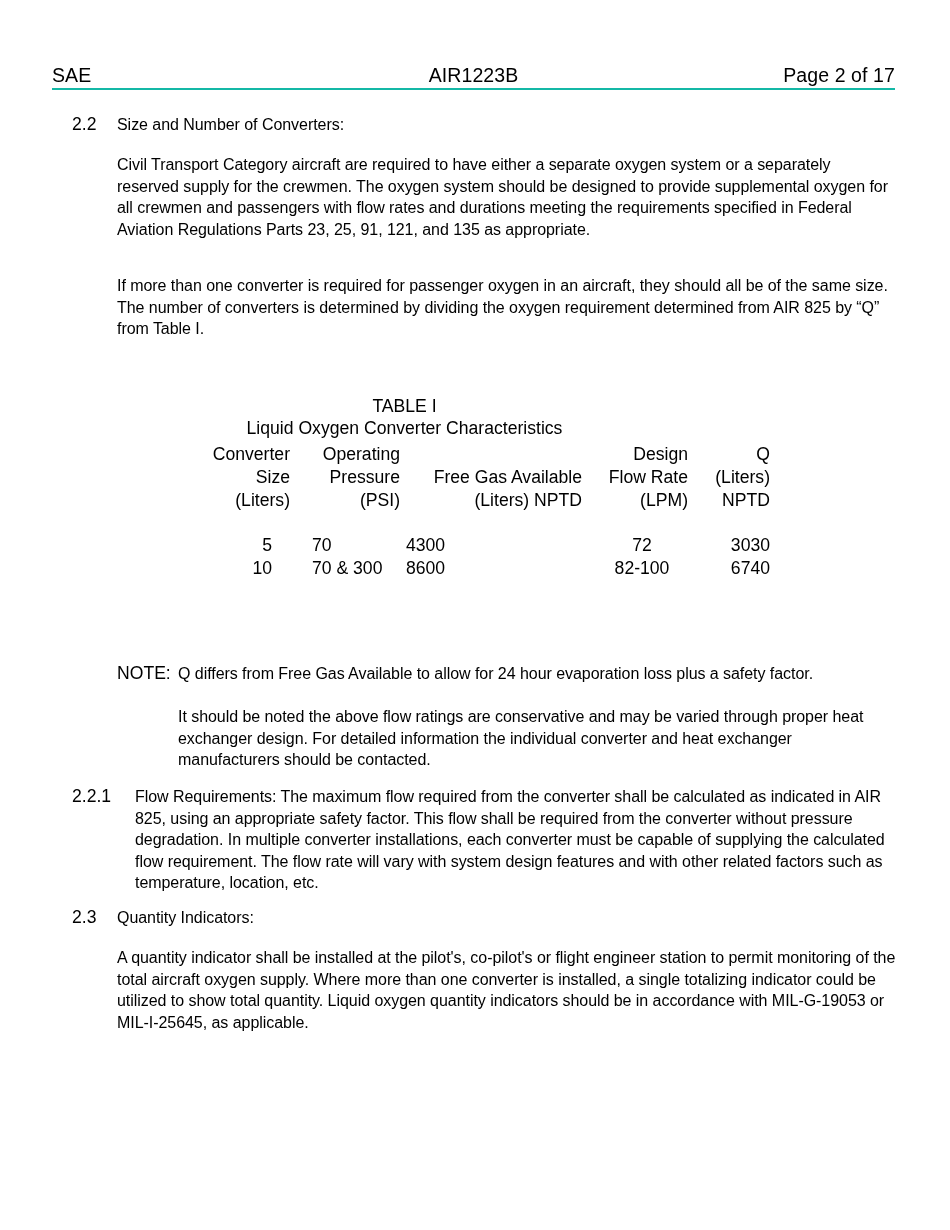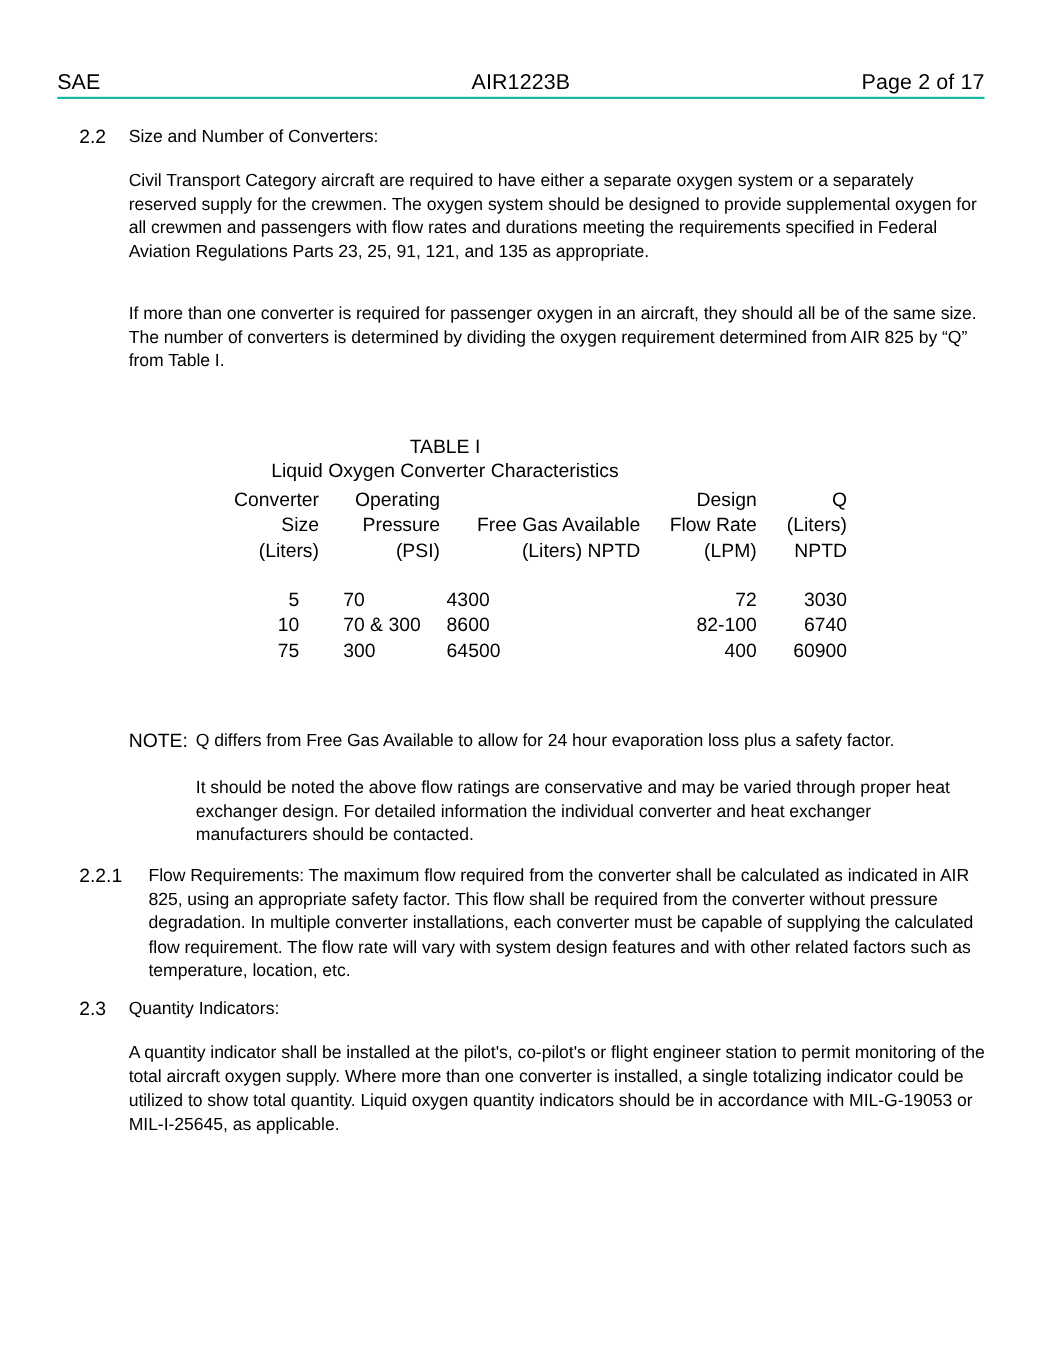--- a/index.html
+++ b/index.html
@@ -92,21 +92,21 @@
   
   .col-size    { width: 104px; }
   .col-press   { width: 112px; }
   .col-free    { width: 176px; }
   .col-flow    { width: 106px; }
   .col-q       { width: 82px;  }
 
   td.al-size  { text-align: right;  padding-right: 22px; }
   td.al-press { text-align: left;   padding-left: 18px;  }
   td.al-free  { text-align: left; }
-  td.al-flow  { text-align: right;  padding-left: 14px;  }
+  td.al-flow  { text-align: center;  padding-left: 14px;  }
   td.al-q     { text-align: right; }
 
   th.th-size  { padding-right: 4px; }
   th.th-press { padding-right: 6px; }
 </style>
 </head>
 <body>
 
 <div class="page">
 
@@ -167,27 +167,20 @@
         <td class="al-flow">72</td>
         <td class="al-q">3030</td>
       </tr>
       <tr>
         <td class="al-size">10</td>
         <td class="al-press">70 &amp; 300</td>
         <td class="al-free">8600</td>
         <td class="al-flow">82-100</td>
         <td class="al-q">6740</td>
       </tr>
-      <tr>
-        <td class="al-size">75</td>
-        <td class="al-press">300</td>
-        <td class="al-free">64500</td>
-        <td class="al-flow">400</td>
-        <td class="al-q">60900</td>
-      </tr>
     </tbody>
   </table>
 
   <span class="sec-num" style="left:117px; top:663px;">NOTE:</span>
   <div class="body-text" style="left:178px; top:663px; width:718px;">Q differs from Free Gas Available to allow for 24 hour evaporation loss plus a safety factor.</div>
 
   <div class="body-text" style="left:178px; top:706px; width:714px;">It should be noted the above flow ratings are conservative and may be varied through proper heat exchanger design.  For detailed information the individual converter and heat exchanger manufacturers should be contacted.</div>
 
   <span class="sec-num" style="left:72px; top:786px;">2.2.1</span>
   <div class="body-text" style="left:135px; top:786px; width:760px;">Flow Requirements:  The maximum flow required from the converter shall be calculated as indicated in AIR 825, using an appropriate safety factor.  This flow shall be required from the converter without pressure degradation.  In multiple converter installations, each converter must be capable of supplying the calculated flow requirement.  The flow rate will vary with system design features and with other related factors such as temperature, location, etc.</div>

